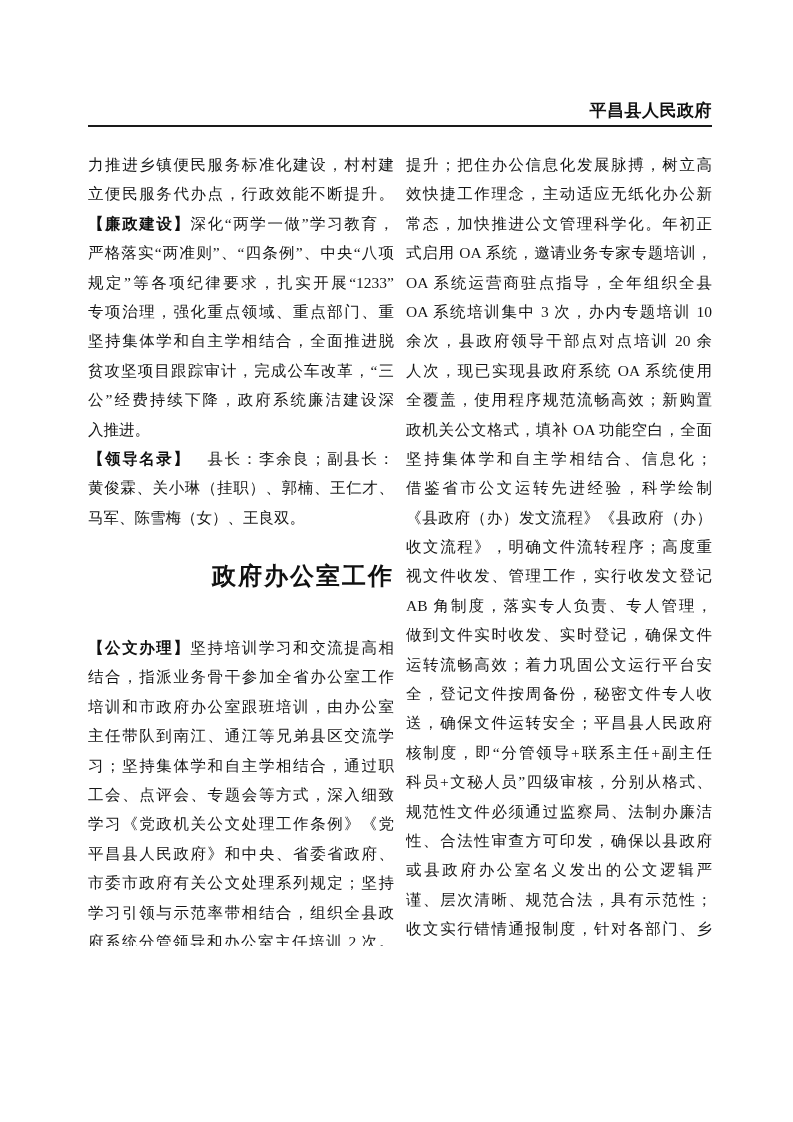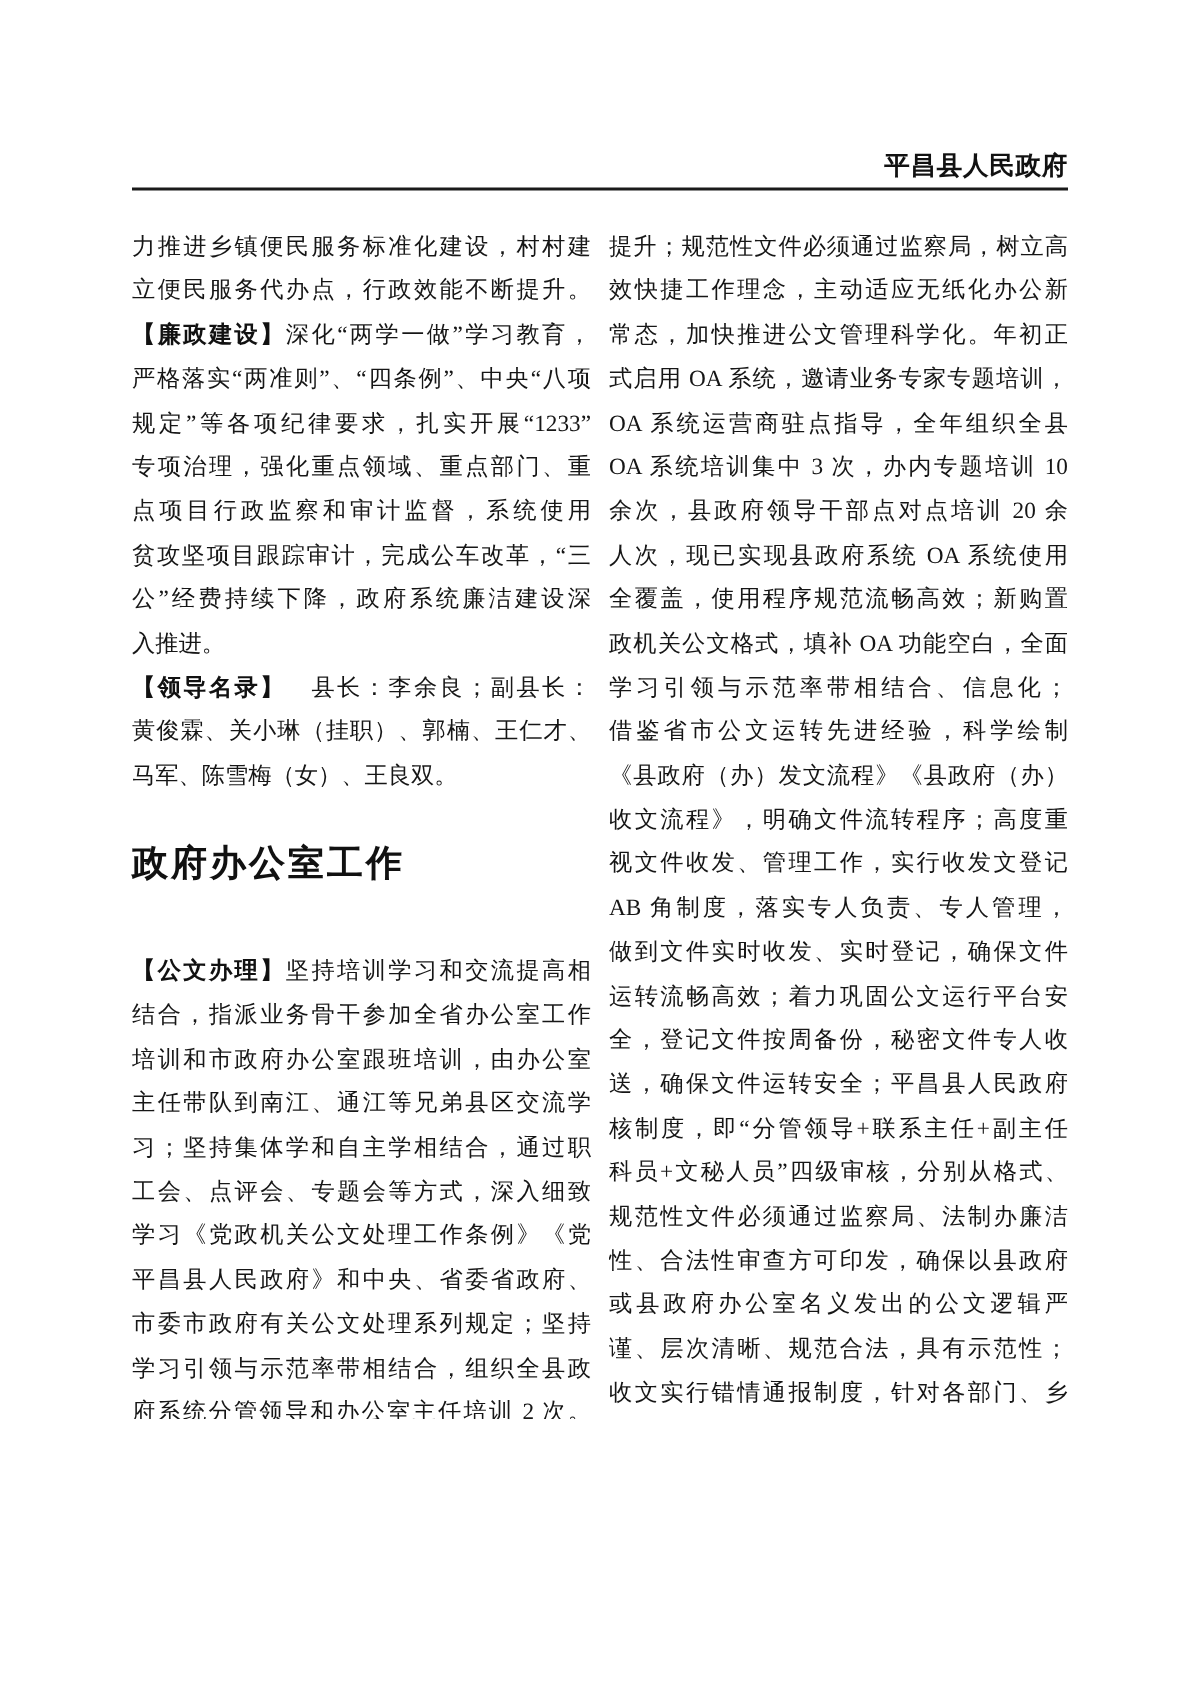--- a/index.html
+++ b/index.html
@@ -52,21 +52,21 @@
   .label {
     font-family: "Liberation Sans", "DejaVu Sans", sans-serif;
     font-weight: bold;
     color: #111;
   }
   .section-heading {
     height: 36px;
     line-height: 36px;
     margin-top: 26px;
     margin-bottom: 39px;
-    text-align: left;
+    text-align: right;
     font-size: 24px;
     font-weight: bold;
     letter-spacing: 2px;
     color: #111;
     font-family: Liberation Serif, serif;
   }
   .page-number {
     position: absolute;
     top: 998px;
     left: 596px;
@@ -82,21 +82,21 @@
 <div class="page">
   <div class="header-title">平昌县人民政府</div>
   <div class="header-rule"></div>
   <div class="column column-left">
       <div class="line j">力推进乡镇便民服务标准化建设，村村建</div>
       <div class="line j">立便民服务代办点，行政效能不断提升。</div>
       <div class="line j"><span class="label">【廉政建设】</span>深化“两学一做”学习教育，</div>
       <div class="line j">严格落实“两准则”、“四条例”、中央“八项</div>
       <div class="line j">规定”等各项纪律要求，扎实开展“1233”</div>
       <div class="line j">专项治理，强化重点领域、重点部门、重</div>
-      <div class="line j">点项目行政监察和审计监督，系统使用</div>
+      <div class="line j">坚持集体学和自主学相结合，全面推进脱</div>
       <div class="line j">贫攻坚项目跟踪审计，完成公车改革，“三</div>
       <div class="line j">公”经费持续下降，政府系统廉洁建设深</div>
       <div class="line">入推进。</div>
       <div class="line j"><span class="label">【领导名录】</span>　县长：李余良；副县长：</div>
       <div class="line j">黄俊霖、关小琳（挂职）、郭楠、王仁才、</div>
       <div class="line">马军、陈雪梅（女）、王良双。</div>
       <div class="section-heading">政府办公室工作</div>
       <div class="line j"><span class="label">【公文办理】</span>坚持培训学习和交流提高相</div>
       <div class="line j">结合，指派业务骨干参加全省办公室工作</div>
       <div class="line j">培训和市政府办公室跟班培训，由办公室</div>
@@ -104,31 +104,31 @@
       <div class="line j">习；坚持集体学和自主学相结合，通过职</div>
       <div class="line j">工会、点评会、专题会等方式，深入细致</div>
       <div class="line j">学习《党政机关公文处理工作条例》《党</div>
       <div class="line j">平昌县人民政府》和中央、省委省政府、</div>
       <div class="line j">市委市政府有关公文处理系列规定；坚持</div>
       <div class="line j">学习引领与示范率带相结合，组织全县政</div>
       <div class="line j">府系统分管领导和办公室主任培训 2 次。</div>
       <div class="line j">全县政府系统办文水平和业务能力大幅</div>
     </div>
   <div class="column column-right">
-      <div class="line j">提升；规范性文件必须通过监察局，树立高</div>
+      <div class="line j">提升；把住办公信息化发展脉搏，树立高</div>
       <div class="line j">效快捷工作理念，主动适应无纸化办公新</div>
       <div class="line j">常态，加快推进公文管理科学化。年初正</div>
       <div class="line j">式启用 OA 系统，邀请业务专家专题培训，</div>
       <div class="line j">OA 系统运营商驻点指导，全年组织全县</div>
       <div class="line j">OA 系统培训集中 3 次，办内专题培训 10</div>
       <div class="line j">余次，县政府领导干部点对点培训 20 余</div>
       <div class="line j">人次，现已实现县政府系统 OA 系统使用</div>
       <div class="line j">全覆盖，使用程序规范流畅高效；新购置</div>
       <div class="line j">政机关公文格式，填补 OA 功能空白，全面</div>
-      <div class="line j">学习引领与示范率带相结合、信息化；</div>
+      <div class="line j">坚持集体学和自主学相结合、信息化；</div>
       <div class="line j">借鉴省市公文运转先进经验，科学绘制</div>
       <div class="line j">《县政府（办）发文流程》《县政府（办）</div>
       <div class="line j">收文流程》，明确文件流转程序；高度重</div>
       <div class="line j">视文件收发、管理工作，实行收发文登记</div>
       <div class="line j">AB 角制度，落实专人负责、专人管理，</div>
       <div class="line j">做到文件实时收发、实时登记，确保文件</div>
       <div class="line j">运转流畅高效；着力巩固公文运行平台安</div>
       <div class="line j">全，登记文件按周备份，秘密文件专人收</div>
       <div class="line j">送，确保文件运转安全；平昌县人民政府</div>
       <div class="line j">核制度，即“分管领导+联系主任+副主任</div>

